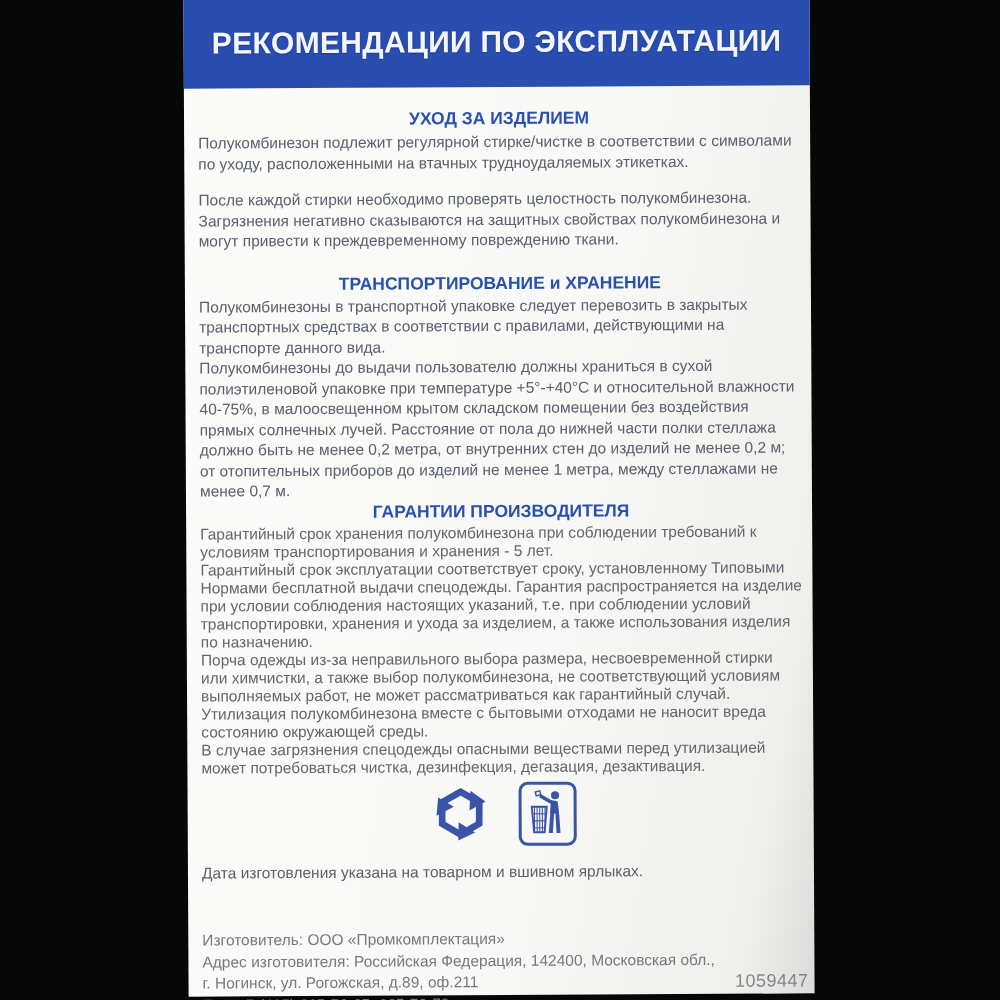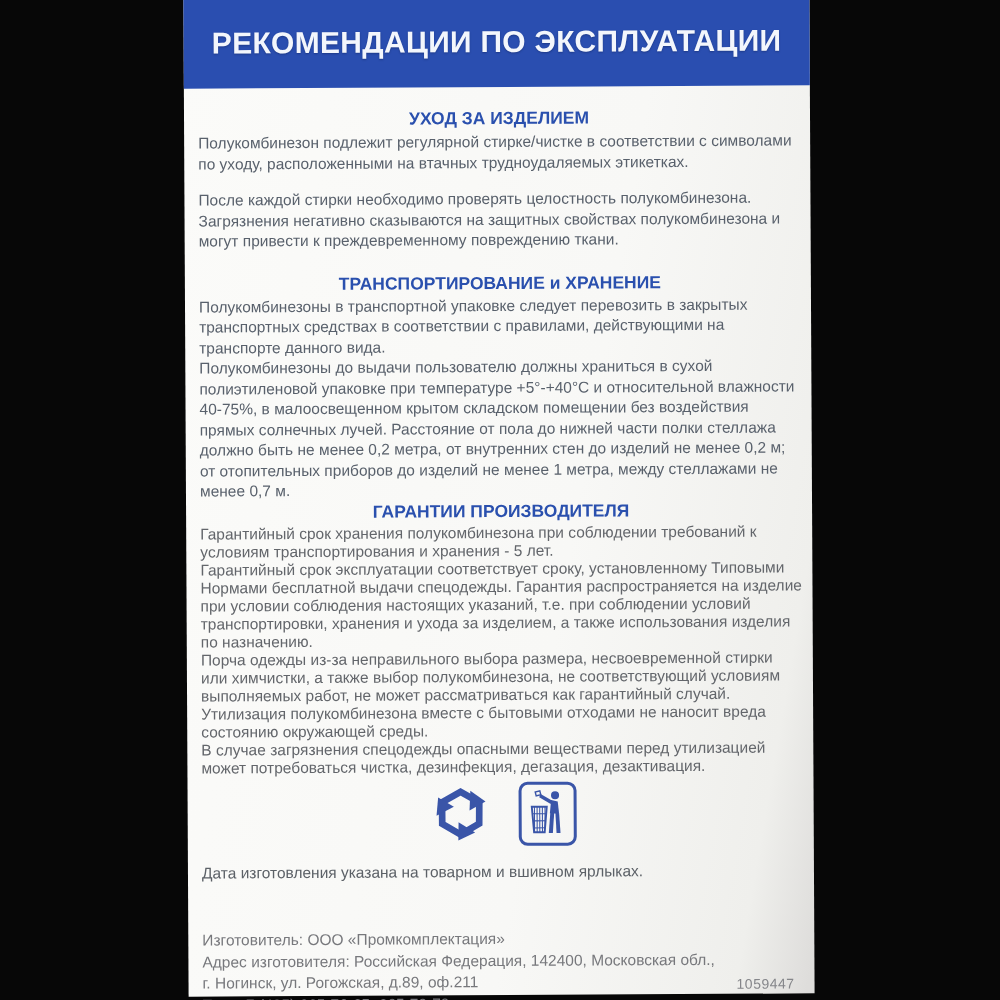--- a/index.html
+++ b/index.html
@@ -39,22 +39,22 @@
     gap:26px;height:72px;margin-top:2px;
   }
   .tidyman-box{
     width:52px;height:58px;border:3px solid #3a55a8;border-radius:9px;
     display:flex;align-items:center;justify-content:center;background:transparent;
   }
   .date-note{margin-top:12px !important;color:#5c6167 !important;}
   .manufacturer{margin-top:46px;color:#77787c;}
   .manufacturer p{font-size:15.5px;line-height:21.5px;color:#77787c;}
   .serial{
-    position:absolute;right:20px;bottom:2px;
-    font-size:14px;color:#85868a;letter-spacing:.5px;margin-top:8px;
+    position:absolute;right:6px;bottom:2px;
+    font-size:18px;color:#85868a;letter-spacing:.5px;margin-top:8px;
   }
 </style>
 </head>
 <body>
 
 <div class="label">
 
   <div class="band">
     <div class="band-title">РЕКОМЕНДАЦИИ ПО ЭКСПЛУАТАЦИИ</div>
   </div>

